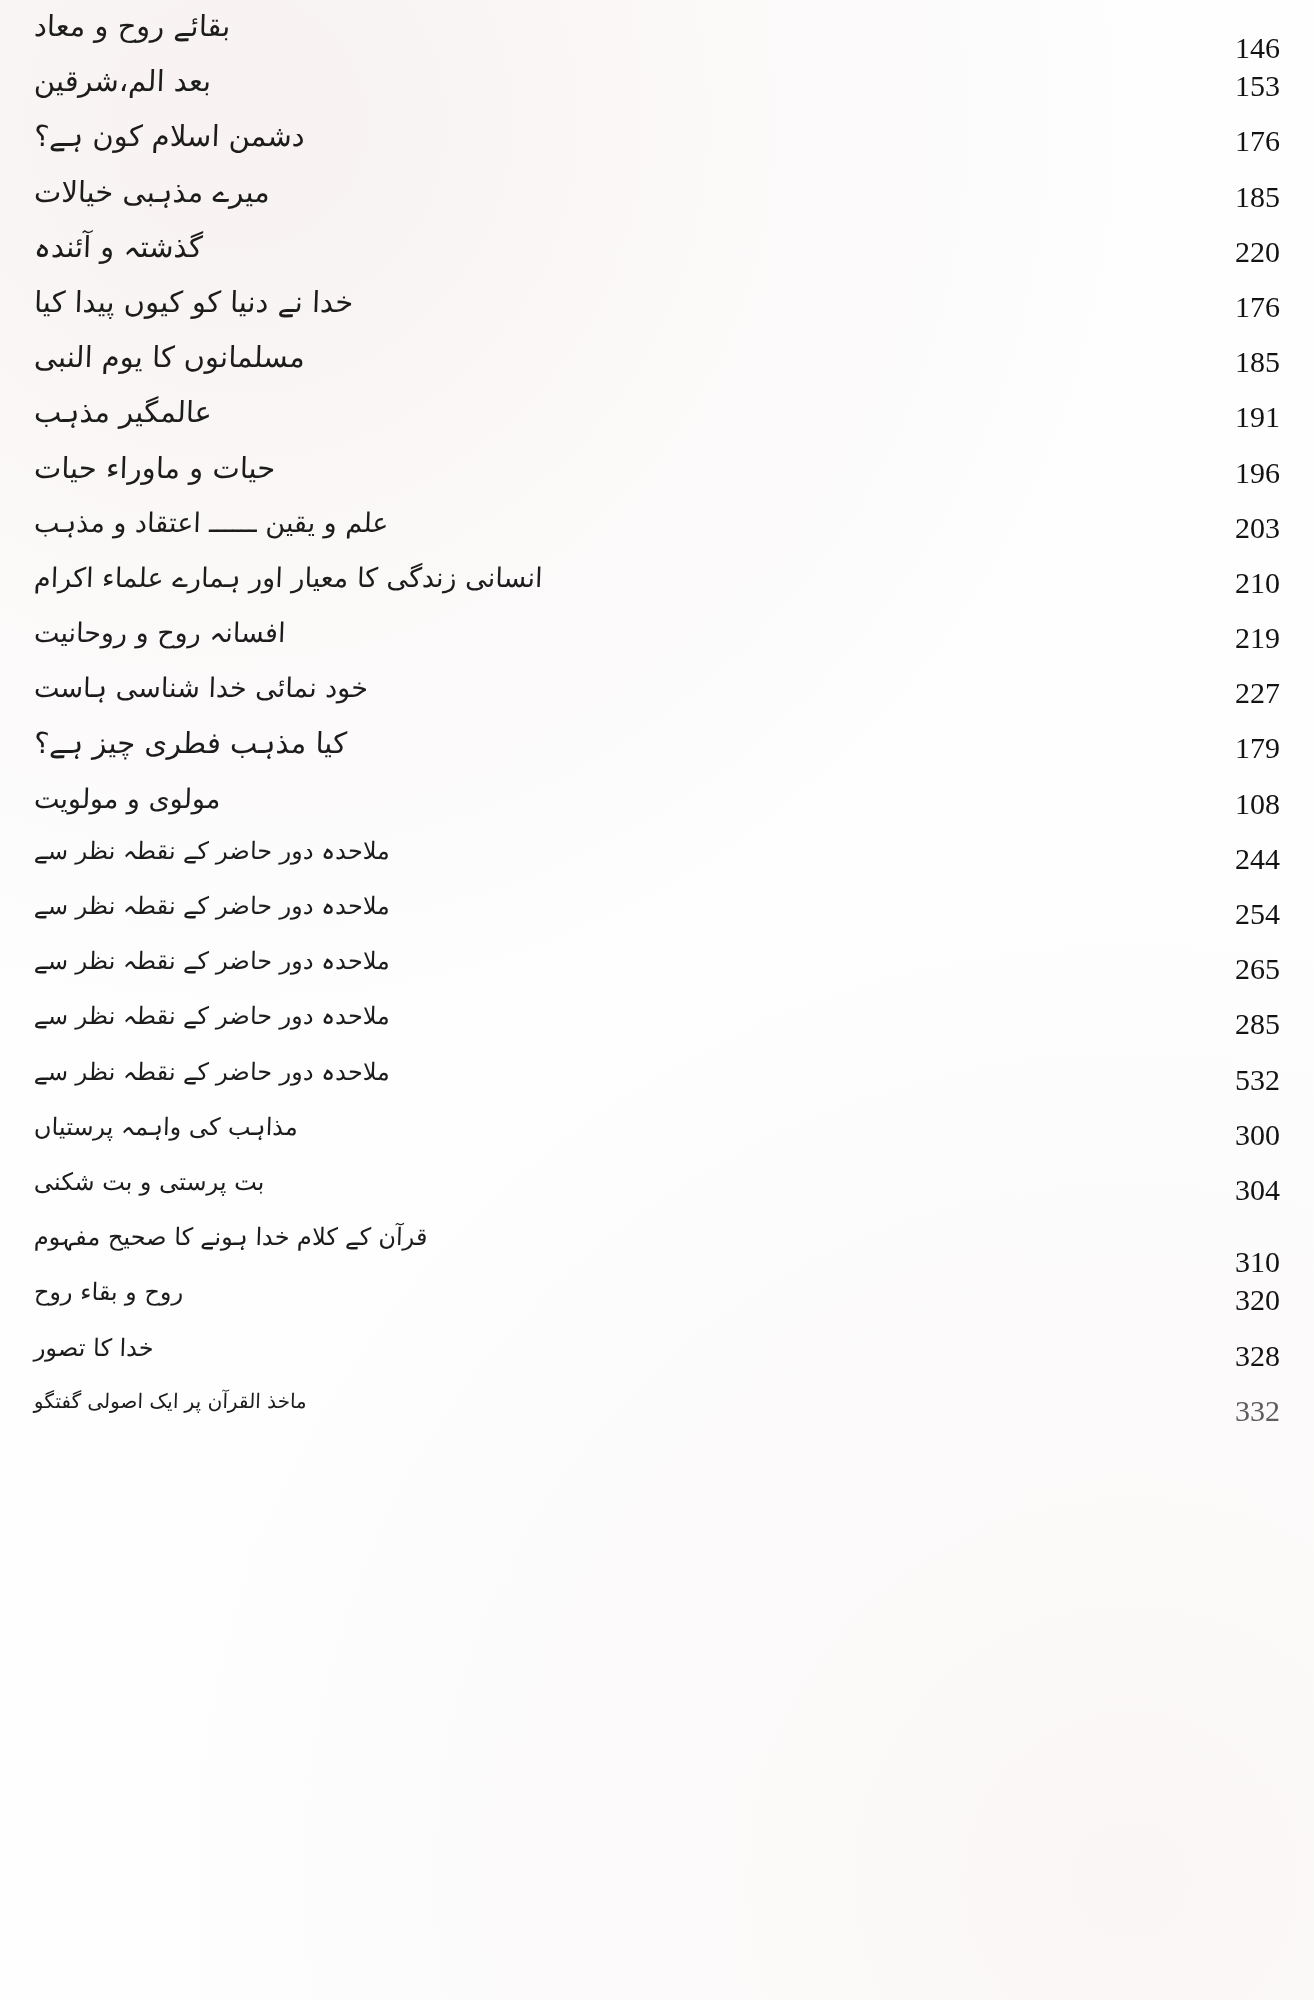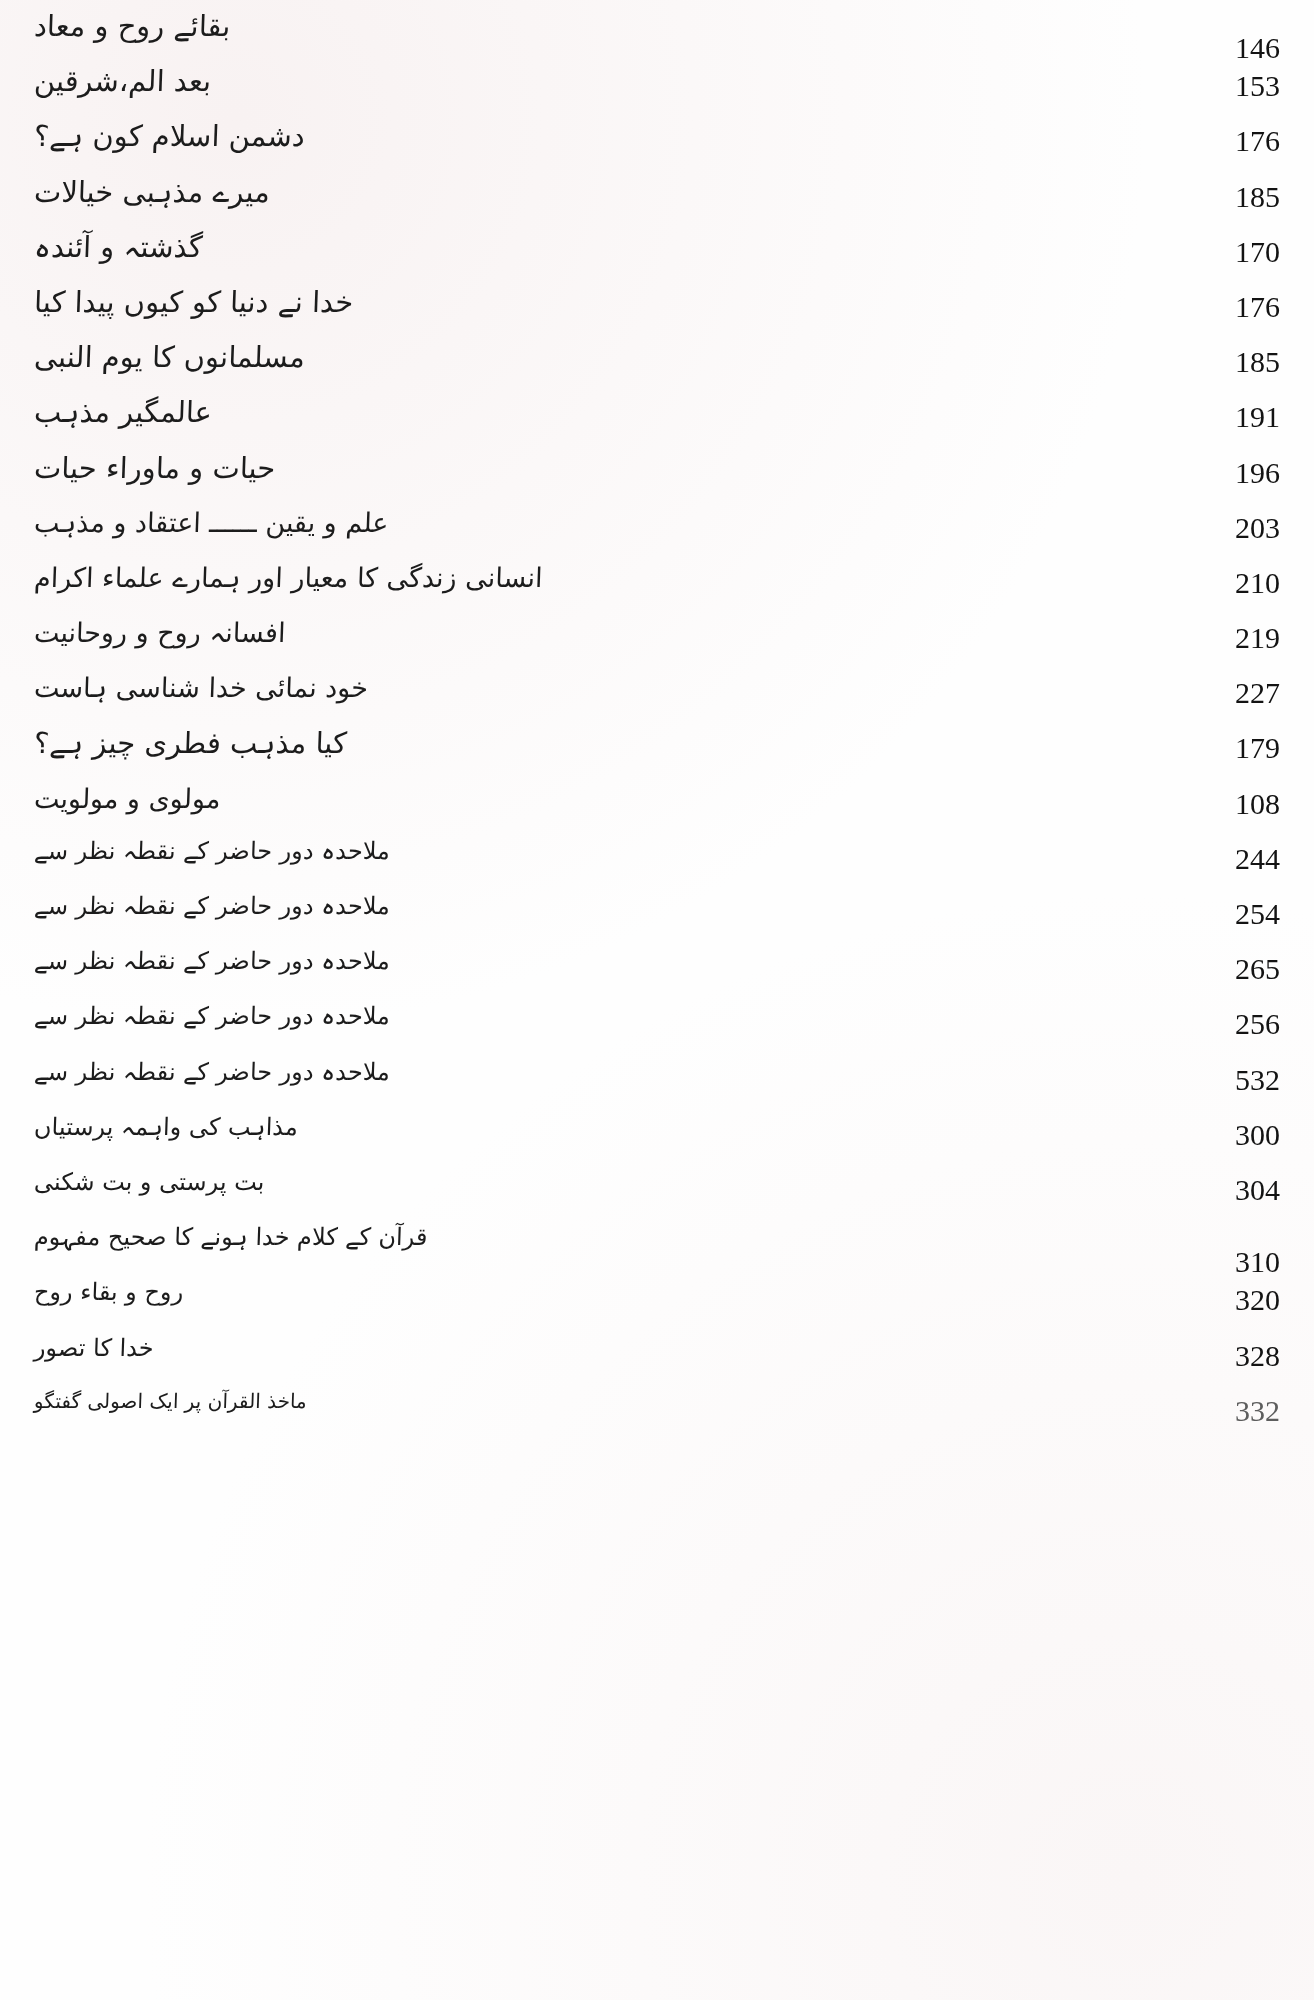--- a/index.html
+++ b/index.html
@@ -94,21 +94,21 @@
       </div>
       <div class="toc-row">
         <div class="entry-page indent2">176</div>
         <div class="entry-title lg">دشمن اسلام کون ہے؟</div>
       </div>
       <div class="toc-row">
         <div class="entry-page indent2">185</div>
         <div class="entry-title lg">میرے مذہبی خیالات</div>
       </div>
       <div class="toc-row">
-        <div class="entry-page indent2">170</div>
+        <div class="entry-page indent2">220</div>
         <div class="entry-title lg">گذشتہ و آئندہ</div>
       </div>
       <div class="toc-row">
         <div class="entry-page indent2">176</div>
         <div class="entry-title lg">خدا نے دنیا کو کیوں پیدا کیا</div>
       </div>
       <div class="toc-row">
         <div class="entry-page indent2">185</div>
         <div class="entry-title lg">مسلمانوں کا یوم النبی</div>
       </div>
@@ -150,21 +150,21 @@
       </div>
       <div class="toc-row">
         <div class="entry-page indent2">254</div>
         <div class="entry-title sm">ملاحدہ دور حاضر کے نقطہ نظر سے</div>
       </div>
       <div class="toc-row">
         <div class="entry-page indent2">265</div>
         <div class="entry-title sm">ملاحدہ دور حاضر کے نقطہ نظر سے</div>
       </div>
       <div class="toc-row">
-        <div class="entry-page indent2">256</div>
+        <div class="entry-page indent2">285</div>
         <div class="entry-title sm">ملاحدہ دور حاضر کے نقطہ نظر سے</div>
       </div>
       <div class="toc-row">
         <div class="entry-page indent2">532</div>
         <div class="entry-title sm">ملاحدہ دور حاضر کے نقطہ نظر سے</div>
       </div>
       <div class="toc-row">
         <div class="entry-page indent2">300</div>
         <div class="entry-title sm">مذاہب کی واہمہ پرستیاں</div>
       </div>

